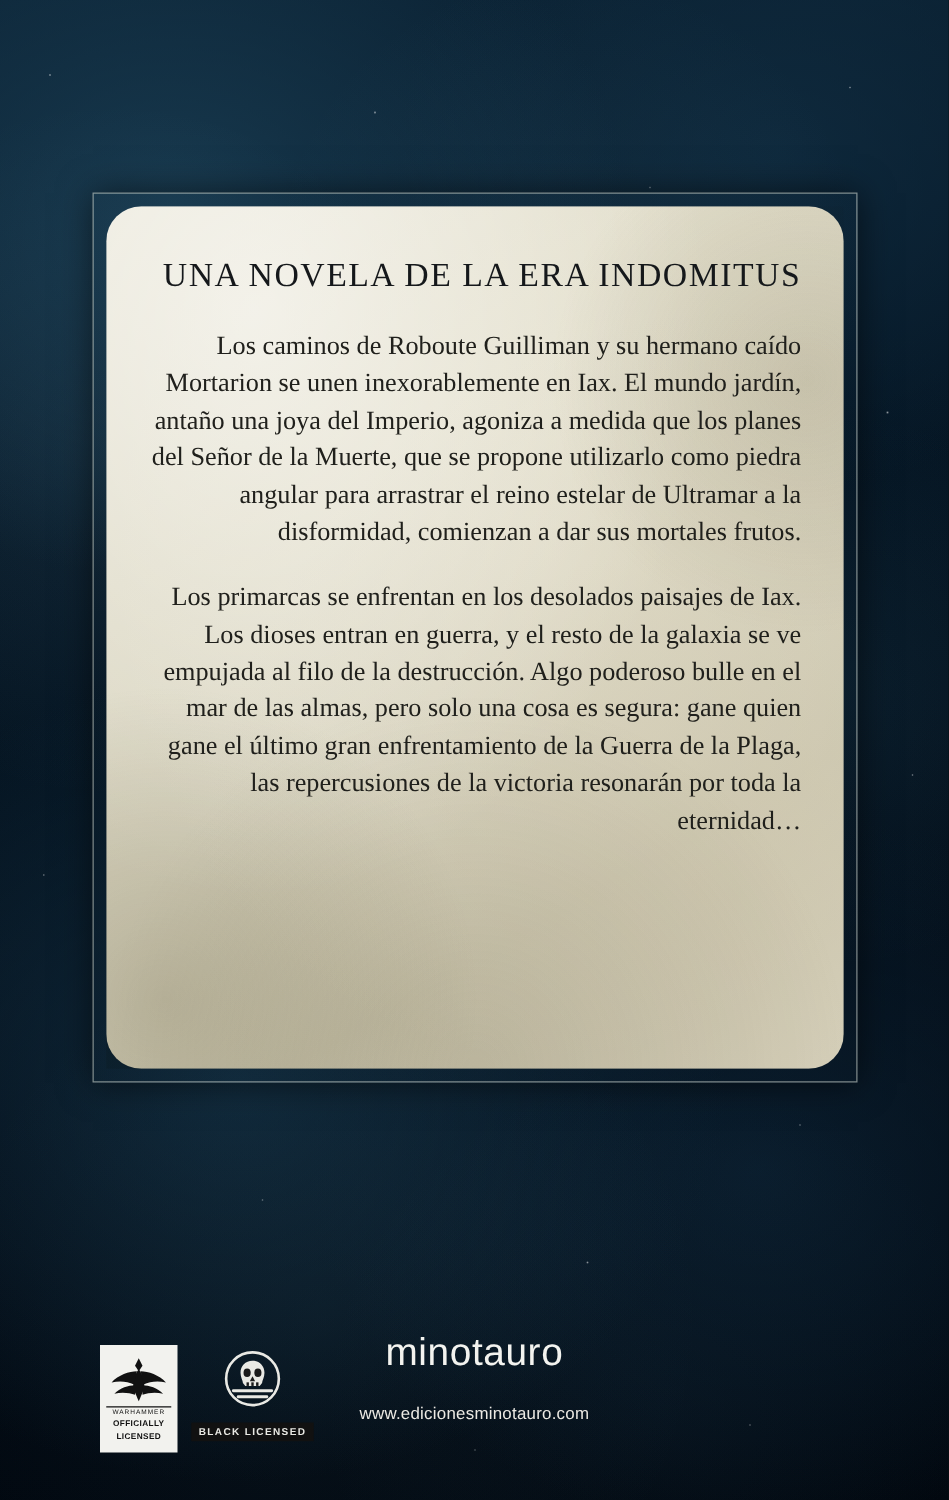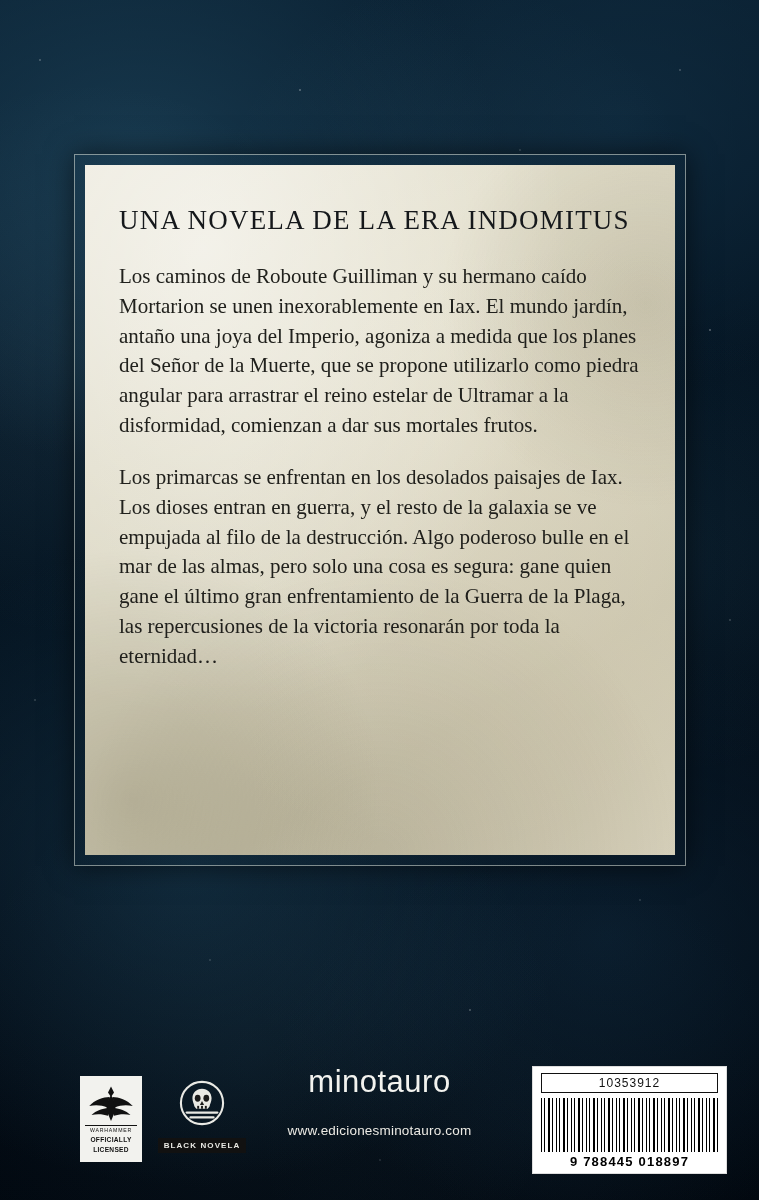--- a/index.html
+++ b/index.html
@@ -81,23 +81,24 @@
   .blurb-panel {
     width: 100%;
     height: 100%;
     box-sizing: border-box;
     background:
       radial-gradient(ellipse at 20% 12%, rgba(255,255,255,0.55), rgba(0,0,0,0) 55%),
       radial-gradient(ellipse at 85% 80%, rgba(196,186,160,0.45), rgba(0,0,0,0) 60%),
       radial-gradient(ellipse at 60% 40%, rgba(236,232,214,0.6), rgba(0,0,0,0) 70%),
       linear-gradient(150deg, #e9e6d7 0%, #dedac6 30%, #d6d2bd 55%, #cfcbb4 75%, #dcd8c4 100%);
     padding: 40px 34px 26px 34px;
-    text-align: left;
+    text-align: right;
     color: #1b1a16;
     position: relative;
+    border-radius: 28px;
   }
   .blurb-panel::after {
     content: "";
     position: absolute;
     inset: 0;
     pointer-events: none;
     background:
       radial-gradient(circle at 8% 92%, rgba(120,110,80,0.25), rgba(0,0,0,0) 30%),
       radial-gradient(circle at 95% 20%, rgba(120,110,80,0.18), rgba(0,0,0,0) 26%),
       radial-gradient(circle at 50% 100%, rgba(110,100,72,0.18), rgba(0,0,0,0) 40%);
@@ -315,28 +316,23 @@
           <path d="M24 22 l2.2 4 h-4.4z"></path>
           <rect x="19" y="27" width="2" height="3"></rect>
           <rect x="23" y="27" width="2" height="3"></rect>
           <rect x="27" y="27" width="2" height="3"></rect>
         </g>
         <g stroke="#e9e9e4" stroke-width="2.4" stroke-linecap="round">
           <line x1="8" y1="34" x2="40" y2="34"></line>
           <line x1="12" y1="39" x2="36" y2="39"></line>
         </g>
       </svg>
-      <div class="bl-word">BLACK NOVELA</div>
+      <div class="bl-word">BLACK LICENSED</div>
     </div>
 
     <div class="publisher">
       <div class="pub-name">minotauro</div>
       <div class="pub-url">www.edicionesminotauro.com</div>
     </div>
 
-    <div class="barcode-box">
-      <div class="barcode-top">10353912</div>
-      <div class="barcode-bars"></div>
-      <div class="barcode-digits">9  788445  018897</div>
-    </div>
 
   </div>
 </div>
 
 </body></html>

